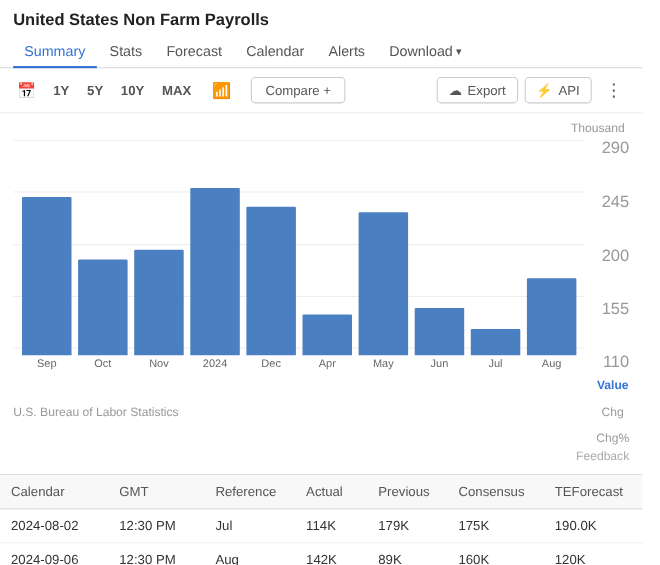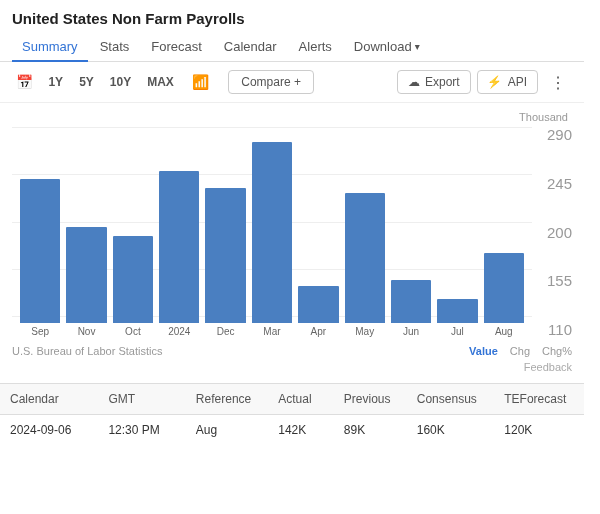--- a/index.html
+++ b/index.html
@@ -217,20 +217,21 @@
       padding: 2px 12px 4px 12px;
       font-size: 11px;
     }
 
     .source-label { color: #999; }
 
     .value-tabs {
       display: flex;
       gap: 12px;
       align-items: center;
+      flex-direction: column;
     }
 
     .value-tab {
       cursor: pointer;
       color: #999;
       font-size: 11px;
     }
     .value-tab.active {
       color: #3374d6;
       font-weight: 600;
@@ -345,38 +346,34 @@
         <div class="y-label">245</div>
         <div class="y-label">290</div>
       </div>
 
       <div class="bars-area" id="bars-area">
       <div class="bar-group">
             <div class="bar" style="height: 144px;"></div>
             <div class="bar-label">Sep</div>
           </div>
           <div class="bar-group">
+            <div class="bar" style="height: 87px;"></div>
+            <div class="bar-label">Oct</div>
+          </div>
+          <div class="bar-group">
             <div class="bar" style="height: 96px;"></div>
             <div class="bar-label">Nov</div>
           </div>
           <div class="bar-group">
-            <div class="bar" style="height: 87px;"></div>
-            <div class="bar-label">Oct</div>
-          </div>
-          <div class="bar-group">
             <div class="bar" style="height: 152px;"></div>
             <div class="bar-label">2024</div>
           </div>
           <div class="bar-group">
             <div class="bar" style="height: 135px;"></div>
             <div class="bar-label">Dec</div>
-          </div>
-          <div class="bar-group">
-            <div class="bar" style="height: 181px;"></div>
-            <div class="bar-label">Mar</div>
           </div>
           <div class="bar-group">
             <div class="bar" style="height: 37px;"></div>
             <div class="bar-label">Apr</div>
           </div>
           <div class="bar-group">
             <div class="bar" style="height: 130px;"></div>
             <div class="bar-label">May</div>
           </div>
           <div class="bar-group">
@@ -415,20 +412,29 @@
           <th class="col-calendar">Calendar</th>
           <th class="col-gmt">GMT</th>
           <th class="col-reference">Reference</th>
           <th class="col-actual">Actual</th>
           <th class="col-previous">Previous</th>
           <th class="col-consensus">Consensus</th>
           <th class="col-teforecast">TEForecast</th>
         </tr>
       </thead>
       <tbody id="table-body">
+      <tr>
+            <td>2024-08-02</td>
+            <td>12:30 PM</td>
+            <td>Jul</td>
+            <td>114K</td>
+            <td>179K</td>
+            <td>175K</td>
+            <td>190.0K</td>
+          </tr>
           <tr>
             <td>2024-09-06</td>
             <td>12:30 PM</td>
             <td>Aug</td>
             <td>142K</td>
             <td>89K</td>
             <td>160K</td>
             <td>120K</td>
           </tr>
         </tbody>

